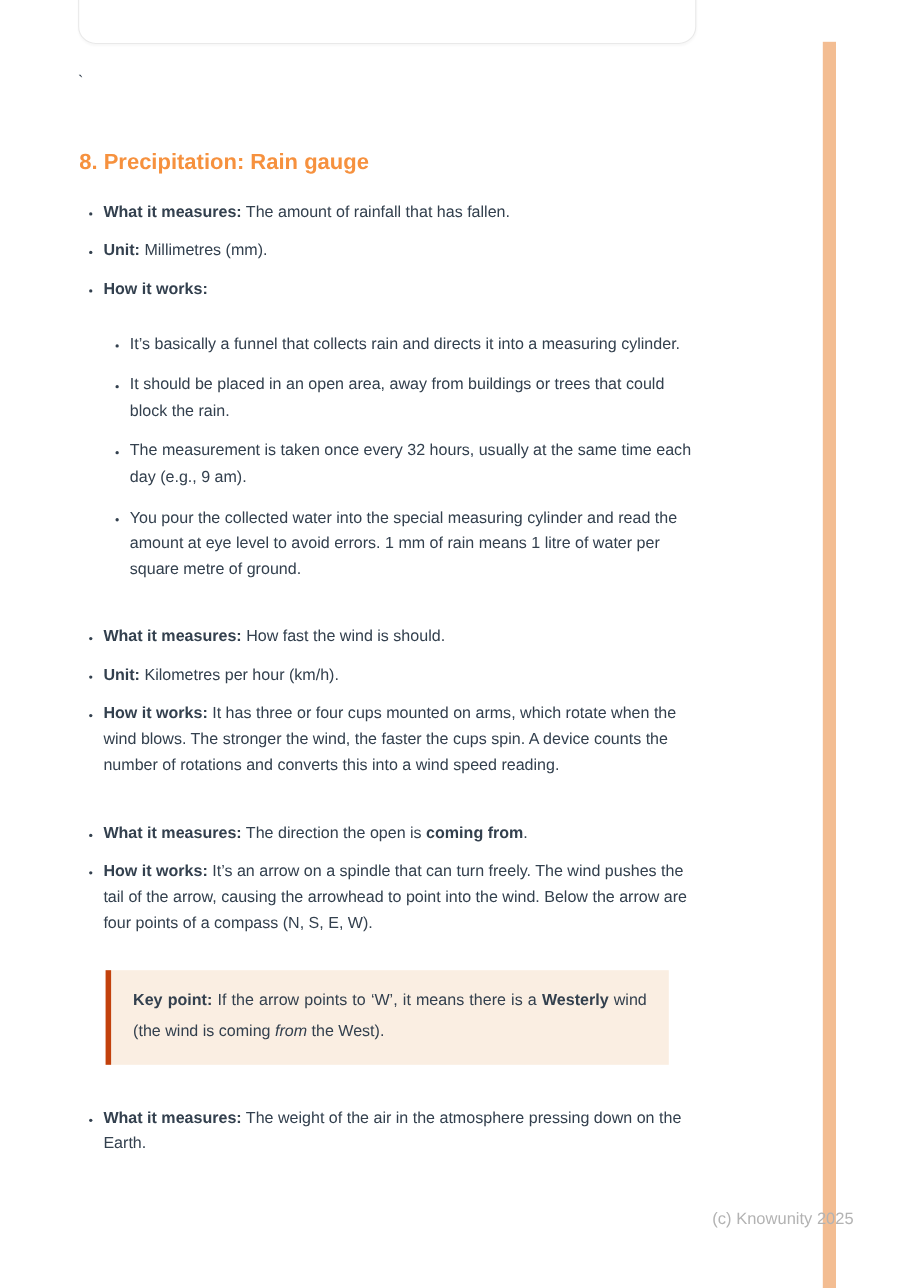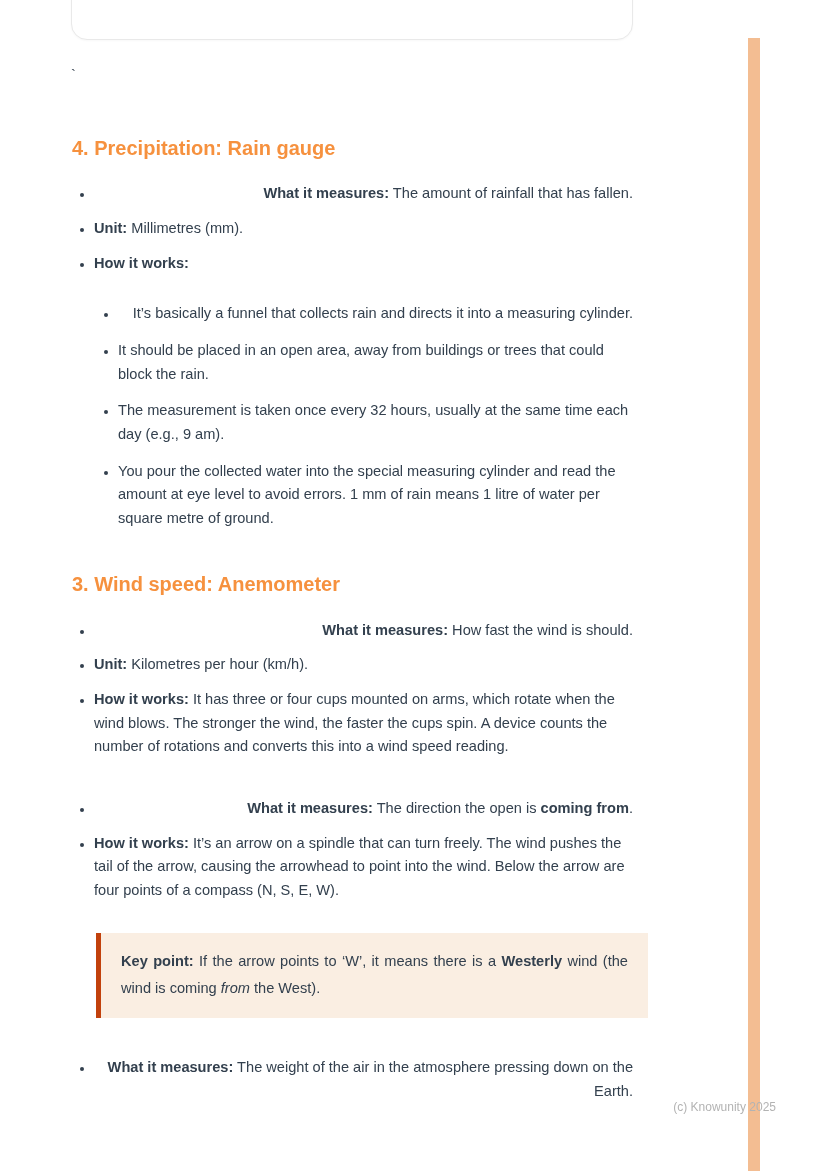--- a/index.html
+++ b/index.html
@@ -61,77 +61,76 @@
     font-weight: 700;
     margin-bottom: 18px;
   }
 
   ul.bullets {
     list-style: disc;
     padding-left: 22px;
     margin: 0;
   }
   ul.bullets > li { margin-top: 11px; }
-  ul.bullets > li:first-child { margin-top: 0; text-align: right; }
+  ul.bullets > li:first-child { margin-top: 0; }
   ul.bullets li::marker { font-size: 0.8em; color: #33404e; }
 
   ul.nested { margin-top: 27px; padding-left: 24px; }
   ul.nested > li { margin-top: 13px; }
   ul.nested > li:first-child { margin-top: 0; }
 
   .b { font-weight: 700; }
   .i { font-style: italic; }
 
   .callout {
     margin: 30px 0 4px 24px;
-    width: 552px;
+    width: 512px;
     background: #faeee2;
     border-left: 5px solid #c2410c;
     padding: 15px 20px;
     line-height: 1.9;
     text-align: justify;
   }
 
   .footer-credit {
     position: absolute;
     top: 1100px;
     right: 52px;
-    font-size: 12px;
+    font-size: 15px;
     color: #b3b3b3;
     z-index: 2;
   }
 </style>
 </head>
 <body>
 
 <div class="prev-card-edge"></div>
 <div class="stray-char">`</div>
 <div class="side-stripe"></div>
 
 <main class="content">
 
   <section class="section">
-    <h2 class="heading">4. Precipitation: Rain gauge</h2>
+    <h2 class="heading">8. Precipitation: Rain gauge</h2>
     <ul class="bullets">
       <li><span class="b">What it measures:</span><span> The amount of rainfall that has fallen.</span></li>
       <li><span class="b">Unit:</span><span> Millimetres (mm).</span></li>
       <li>
         <span class="b">How it works:</span>
         <ul class="bullets nested">
           <li><span>It’s basically a funnel that collects rain and directs it into a measuring cylinder.</span></li>
           <li><span>It should be placed in an open area, away from buildings or trees that could block the rain.</span></li>
           <li><span>The measurement is taken once every 32 hours, usually at the same time each day (e.g., 9 am).</span></li>
           <li><span>You pour the collected water into the special measuring cylinder and read the amount at eye level to avoid errors. 1 mm of rain means 1 litre of water per square metre of ground.</span></li>
         </ul>
       </li>
     </ul>
   </section>
 
   <section class="section">
-    <h2 class="heading">3. Wind speed: Anemometer</h2>
     <ul class="bullets">
       <li><span class="b">What it measures:</span><span> How fast the wind is should.</span></li>
       <li><span class="b">Unit:</span><span> Kilometres per hour (km/h).</span></li>
       <li><span class="b">How it works:</span><span> It has three or four cups mounted on arms, which rotate when the wind blows. The stronger the wind, the faster the cups spin. A device counts the number of rotations and converts this into a wind speed reading.</span></li>
     </ul>
   </section>
 
   <section class="section">
     <ul class="bullets">
       <li><span class="b">What it measures:</span><span> The direction the open is </span><span class="b">coming from</span><span>.</span></li>

